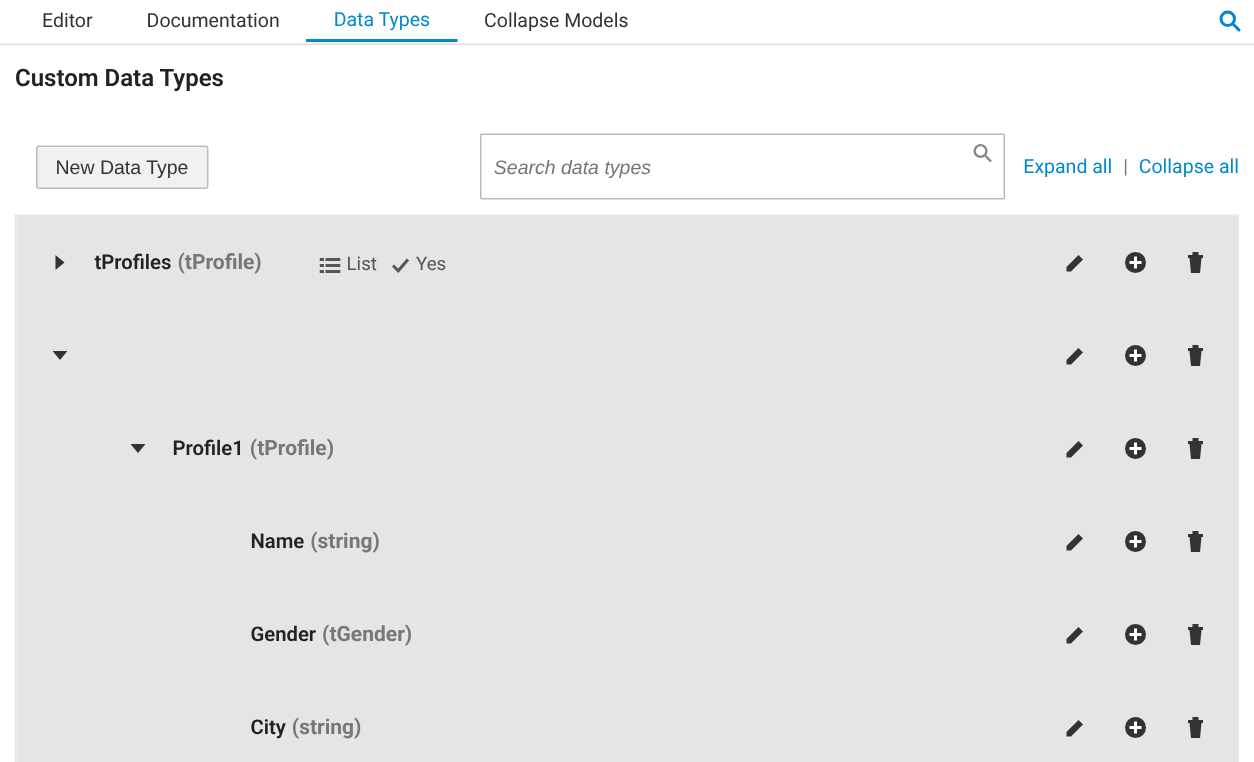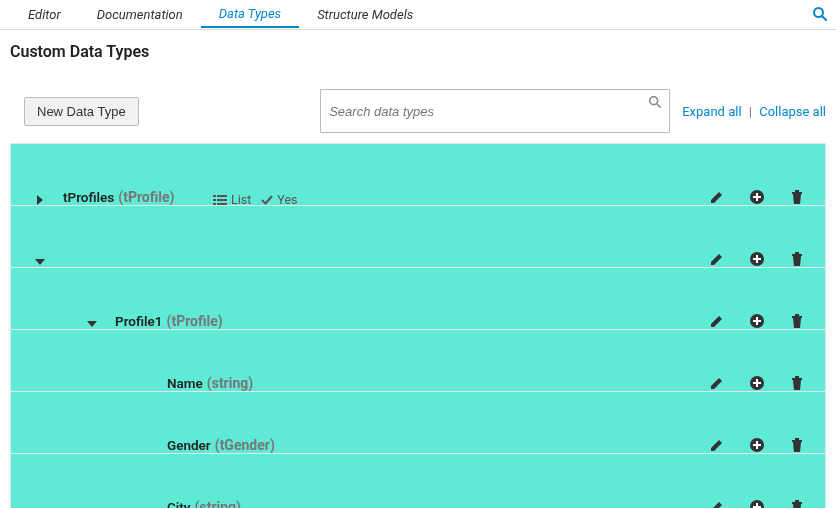--- a/index.html
+++ b/index.html
@@ -1,55 +1,55 @@
 <!DOCTYPE html>
 <html><head>
 <meta charset="utf-8">
 <style>
   * { box-sizing: border-box; margin: 0; padding: 0; }
   body { font-family: -apple-system, BlinkMacSystemFont, "Segoe UI", Roboto, Helvetica, Arial, sans-serif; font-size: 13px; color: #333; background: #fff; }
   a { text-decoration: none; }
   
   .topnav { display: flex; align-items: center; border-bottom: 1px solid #ddd; height: 30px; padding-left: 10px; position: relative; }
-  .topnav .tab { padding: 5px 18px; color: #333; cursor: pointer; font-size: 13px; font-style: italic; }
+  .topnav .tab { padding: 5px 18px; color: #333; cursor: pointer; font-size: 13px; }
   .topnav .tab.active { color: #0088ce; border-bottom: 2px solid #0088ce; }
   .topnav .search-corner { position: absolute; right: 8px; top: 6px; color: #0088ce; }
   
   .page { padding: 12px 10px; }
   .page-title { font-size: 16px; font-weight: 600; margin-bottom: 28px; color:#222; }
   .toolbar { display: flex; align-items: center; margin-bottom: 10px; }
   .btn-new { background: #f1f1f1; border: 1px solid #bbb; border-radius: 2px; padding: 6px 12px; font-size: 13px; color: #333; cursor: pointer; margin-left: 14px; }
   .search-wrap { margin-left: auto; margin-right: 12px; position: relative; width: 350px; }
   .search-wrap input { width: 100%; height: 44px; border: 1px solid #bbb; border-radius: 1px; padding: 4px 28px 4px 8px; font-size: 13px; font-style: italic; color:#777; }
   .search-wrap .mag { position: absolute; right: 8px; top: 6px; color: #888; }
   .expand-links { font-size: 13px; white-space: nowrap; }
   .expand-links a { color: #0088ce; cursor: pointer; }
   .expand-links .sep { color: #777; margin: 0 4px; }
   
   .dt-table { border: 1px solid #e6e6e6; border-bottom: none; }
-  .dt-row { display: flex; align-items: flex-end; border-bottom: 1px solid #e6e6e6; height: 62px; padding: 0 20px 0 0; background:#5eead4; }
+  .dt-row { display: flex; align-items: center; border-bottom: 1px solid #e6e6e6; height: 62px; padding: 0 20px 0 0; background:#e5e5e5; }
   .dt-row .chev { width: 28px; text-align: center; color: #333; flex-shrink:0; }
   .dt-row .name-col { display:flex; align-items:center; flex-shrink:0; }
   .dt-row .tname { font-weight: 600; color: #222; font-size: 13.5px; }
   .dt-row .tparen { font-weight: 700; color: #777; margin-left: 4px; font-size: 14px; }
   .dt-row .extras { display:flex; align-items:center; color:#555; font-size:12.5px; margin-left: 10px; flex-shrink:0; position:relative; top:2px; }
   .dt-row .extras .ico { margin-right:4px; }
   .dt-row .spacer { flex: 1 1 auto; }
   .dt-row .actions { display: flex; gap: 24px; align-items:center; color:#333; }
   .dt-row .actions .aicon { width: 16px; height: 16px; cursor:pointer; }
   svg { display:block; }
 </style>
 </head>
 <body>
 
 <div class="topnav">
   <div class="tab">Editor</div>
   <div class="tab">Documentation</div>
   <div class="tab active">Data Types</div>
-  <div class="tab">Structure Models</div>
+  <div class="tab">Collapse Models</div>
   <span class="search-corner">
     <svg width="16" height="16" viewBox="0 0 16 16">
         <circle cx="6.5" cy="6.5" r="4.5" fill="none" stroke="#0088ce" stroke-width="2"></circle>
         <line x1="10.5" y1="10.5" x2="14" y2="14" stroke="#0088ce" stroke-width="2" stroke-linecap="round"></line>
       </svg>
   </span>
 </div>
 
 <div class="page">
   <div class="page-title">Custom Data Types</div>

